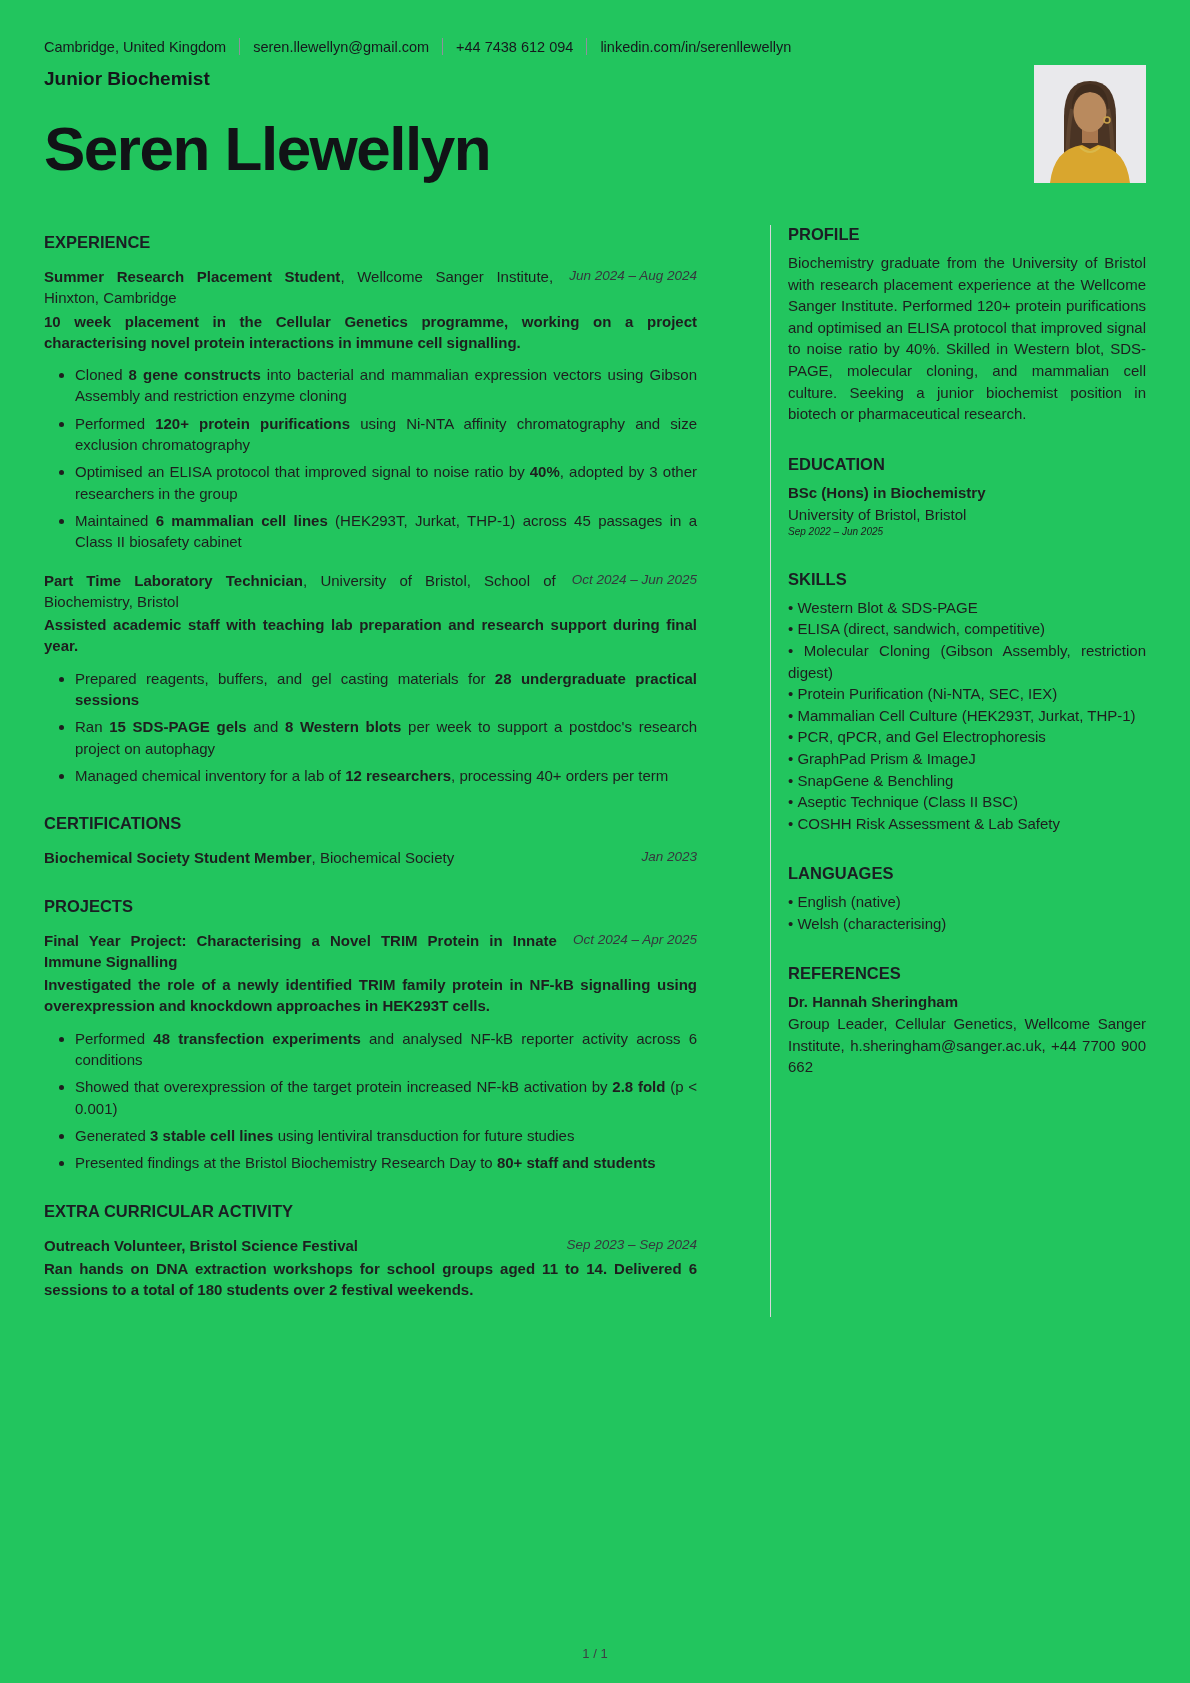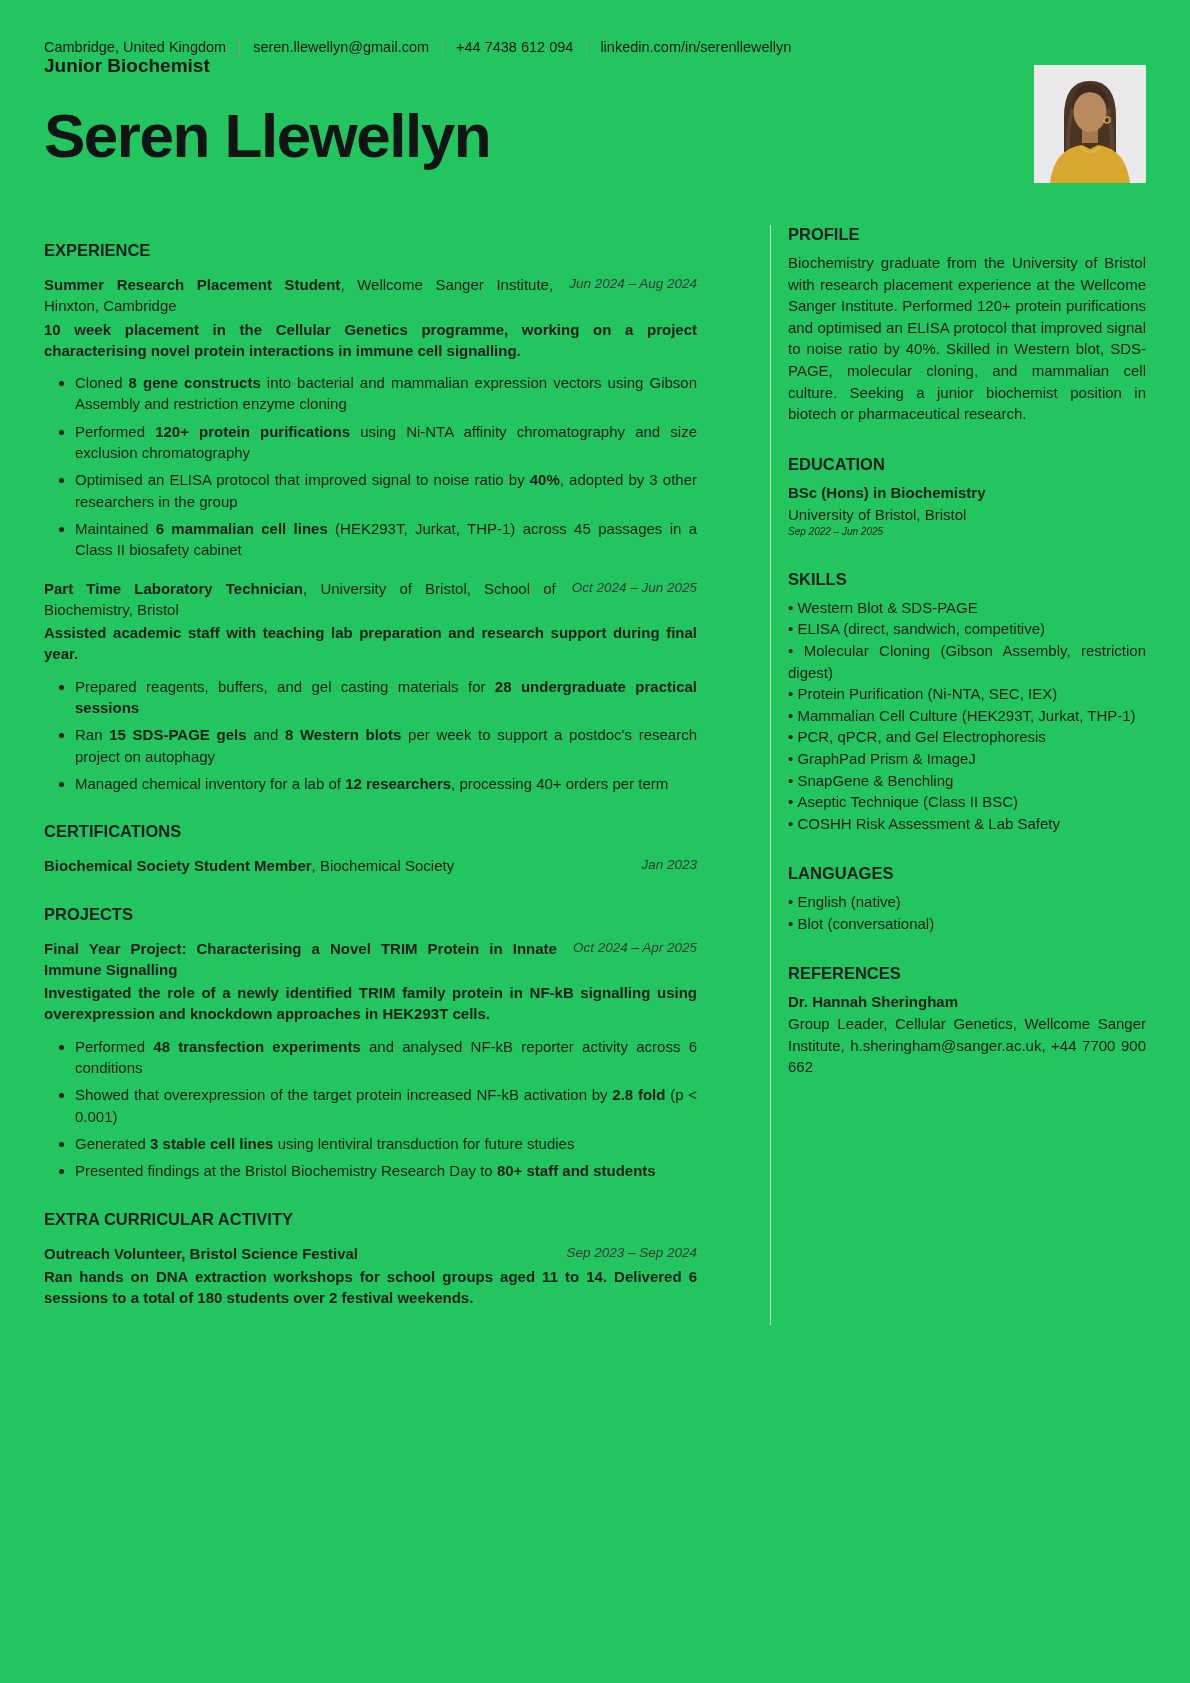--- a/index.html
+++ b/index.html
@@ -3,32 +3,32 @@
 <meta charset="utf-8">
 <style>
   * { margin:0; padding:0; box-sizing:border-box; }
   html,body { background:#ffffff; }
   body { width:1190px; font-family:"Liberation Sans", sans-serif; color:#1e1e1e; }
   .page { width:1190px; height:1683px; position:relative; padding:38px 44px 0 44px; background:#22c55e; }
 
   
   .contact-row { display:flex; align-items:center; font-size:14.5px; color:#16181c; }
   .contact-sep { width:1px; height:17px; background:#8d929c; margin:0 13px; }
-  .job-title { font-size:19px; font-weight:700; color:#14161a; }
+  .job-title { font-size:19px; font-weight:700; color:#14161a; margin-top:13px; }
   .masthead { display:flex; justify-content:space-between; align-items:flex-start; }
   .name { font-size:62px; font-weight:700; letter-spacing:-1.5px; color:#111316; margin-top:26px; line-height:1.05; }
   .photo-frame { margin-top:10px; width:112px; height:118px; flex:0 0 auto; }
 
   
   .columns { display:flex; align-items:stretch; margin-top:42px; }
   .col-left { width:653px; margin-right:73px; }
   .col-right { flex:1; border-left:1px solid #d7d7db; padding-left:17px; }
 
   .section-heading { font-size:16.5px; font-weight:700; color:#1b1e23; margin:28px 0 14px 0; }
-  .section-heading.first { margin-top:16px; }
+  .section-heading.first { margin-top:8px; }
 
   .entry { margin-bottom:17px; }
   .entry-head { display:flex; gap:16px; }
   .entry-title { flex:1; font-size:15px; line-height:1.42; text-align:justify; }
   .entry-date { font-size:13.5px; font-style:italic; color:#35383d; white-space:nowrap; padding-top:2px; }
   .entry-summary { font-size:15px; line-height:1.42; text-align:justify; margin-top:2px;font-weight:bold; }
   ul.bullets { margin:11px 0 0 0; padding-left:31px; }
   ul.bullets li { font-size:15px; line-height:1.42; margin-bottom:6px; text-align:justify; }
 
   .r-section { margin-bottom:30px; }
@@ -181,28 +181,29 @@
         <div class="dot-item">PCR, qPCR, and Gel Electrophoresis</div>
         <div class="dot-item">GraphPad Prism &amp; ImageJ</div>
         <div class="dot-item">SnapGene &amp; Benchling</div>
         <div class="dot-item">Aseptic Technique (Class II BSC)</div>
         <div class="dot-item">COSHH Risk Assessment &amp; Lab Safety</div>
       </div>
 
       <div class="r-section">
         <div class="r-heading">LANGUAGES</div>
         <div class="dot-item">English (native)</div>
-        <div class="dot-item">Blot (conversational)</div>
+        <div class="dot-item">Welsh (characterising)</div>
       </div>
 
       <div class="r-section">
         <div class="r-heading">REFERENCES</div>
         <div>
           <div class="ref-name">Dr. Hannah Sheringham</div>
           <div class="ref-details">Group Leader, Cellular Genetics, Wellcome Sanger Institute, h.sheringham@sanger.ac.uk, +44 7700 900 662</div>
         </div>
       </div>
 
     </div>
   </div>
 
+  <div class="footer">1 / 1</div>
 
 </div>
 
 </body></html>

